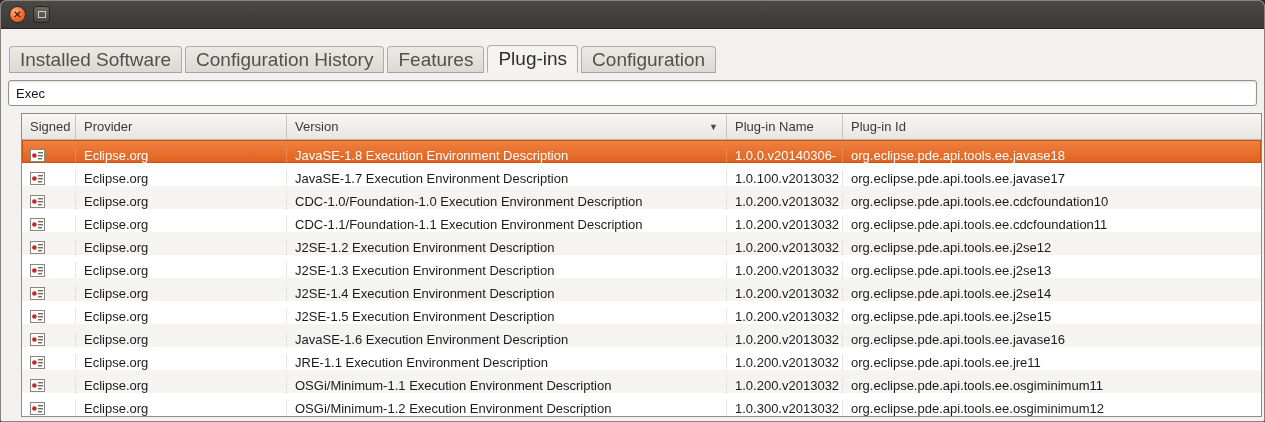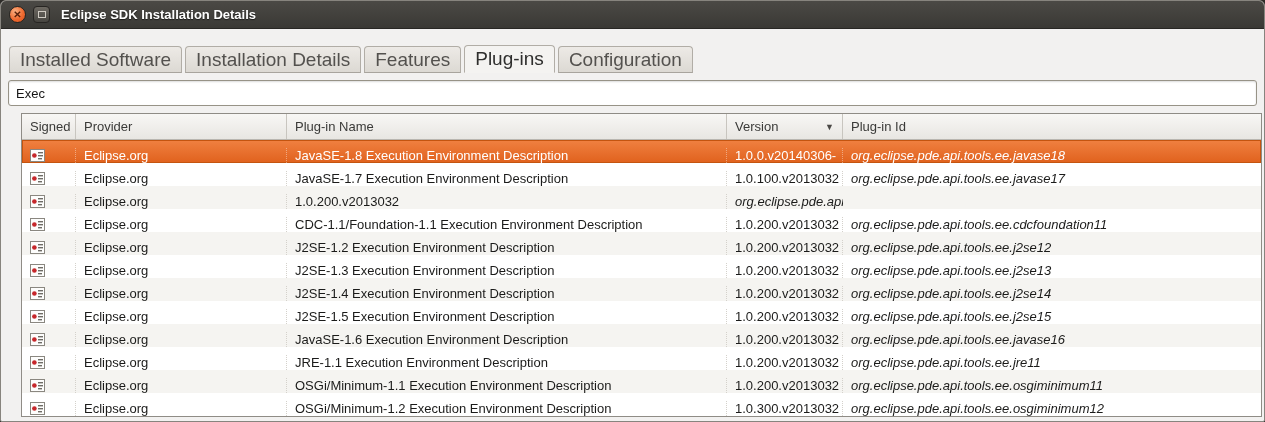--- a/index.html
+++ b/index.html
@@ -89,66 +89,65 @@
   .trow.selected{
     background:linear-gradient(#f08141,#e0611d);
     box-shadow:inset 0 0 0 1px #c4540f, inset 0 1px 0 #f59c67;
   }
   .td{
     display:flex;align-items:center;
     padding:0 8px;font-size:13px;color:#1b1b1a;
     border-right:1px dotted #d4d1cb;
     overflow:hidden;white-space:nowrap;margin-top:8px;
   }
-  .td:last-child{border-right:none;font-style:italic;}
+  .td:last-child{border-right:none;}
   .trow.selected .td{color:#ffffff;border-right-color:rgba(255,255,255,.4);}
   .signed-icon{display:inline-flex;align-items:center;}
 </style>
 </head>
 <body>
 
 <div class="window">
 
   <div class="titlebar">
     <span class="tb-btn tb-close">
       <span>✕</span>
     </span>
     <span class="tb-btn tb-max">
       <span class="sq"></span>
     </span>
-    <span class="tb-title">Eclipse SDK Installation Details</span>
   </div>
 
   <div class="tabbar">
       <div class="tab">Installed Software</div>
-      <div class="tab">Installation Details</div>
+      <div class="tab">Configuration History</div>
       <div class="tab">Features</div>
       <div class="tab active">Plug-ins</div>
       <div class="tab">Configuration</div>
     </div>
 
   <div class="filter">
     <input type="text" value="Exec" style="">
   </div>
 
   <div class="table">
     <div class="thead grid-cols">
       <div class="th c-signed">
           <span>Signed</span>
         </div>
       <div class="th c-provider">
           <span>Provider</span>
         </div>
-      <div class="th c-name">
-          <span>Plug-in Name</span>
-        </div>
       <div class="th c-version">
         <span>Version</span>
         <span class="sort-arrow">▼</span>
       </div>
+      <div class="th c-name">
+          <span>Plug-in Name</span>
+        </div>
       <div class="th c-id">
           <span>Plug-in Id</span>
         </div>
     </div>
     <div class="tbody">
         <div class="trow grid-cols selected">
           <div class="td c-signed">
             <span class="signed-icon">
               <svg width="15" height="13" viewBox="0 0 15 13" aria-hidden="true">
                 <rect x="0.5" y="0.5" width="14" height="12" fill="#fdfdfc" stroke="#8a8780"></rect>
@@ -187,20 +186,21 @@
               <svg width="15" height="13" viewBox="0 0 15 13" aria-hidden="true">
                 <rect x="0.5" y="0.5" width="14" height="12" fill="#fdfdfc" stroke="#8a8780"></rect>
                 <circle cx="4.4" cy="6.5" r="2.3" fill="#c6272b"></circle>
                 <rect x="8" y="3" width="5" height="1.4" fill="#6f6c66"></rect>
                 <rect x="8" y="6" width="5" height="1.4" fill="#6f6c66"></rect>
                 <rect x="8" y="9" width="4" height="1.4" fill="#6f6c66"></rect>
               </svg>
             </span>
           </div>
           <div class="td c-provider">Eclipse.org</div>
+          <div class="td c-name">CDC-1.0/Foundation-1.0 Execution Environment Description</div>
           <div class="td c-version">1.0.200.v2013032</div>
           <div class="td c-id">org.eclipse.pde.api.tools.ee.cdcfoundation10</div>
         </div>
         <div class="trow grid-cols">
           <div class="td c-signed">
             <span class="signed-icon">
               <svg width="15" height="13" viewBox="0 0 15 13" aria-hidden="true">
                 <rect x="0.5" y="0.5" width="14" height="12" fill="#fdfdfc" stroke="#8a8780"></rect>
                 <circle cx="4.4" cy="6.5" r="2.3" fill="#c6272b"></circle>
                 <rect x="8" y="3" width="5" height="1.4" fill="#6f6c66"></rect>

